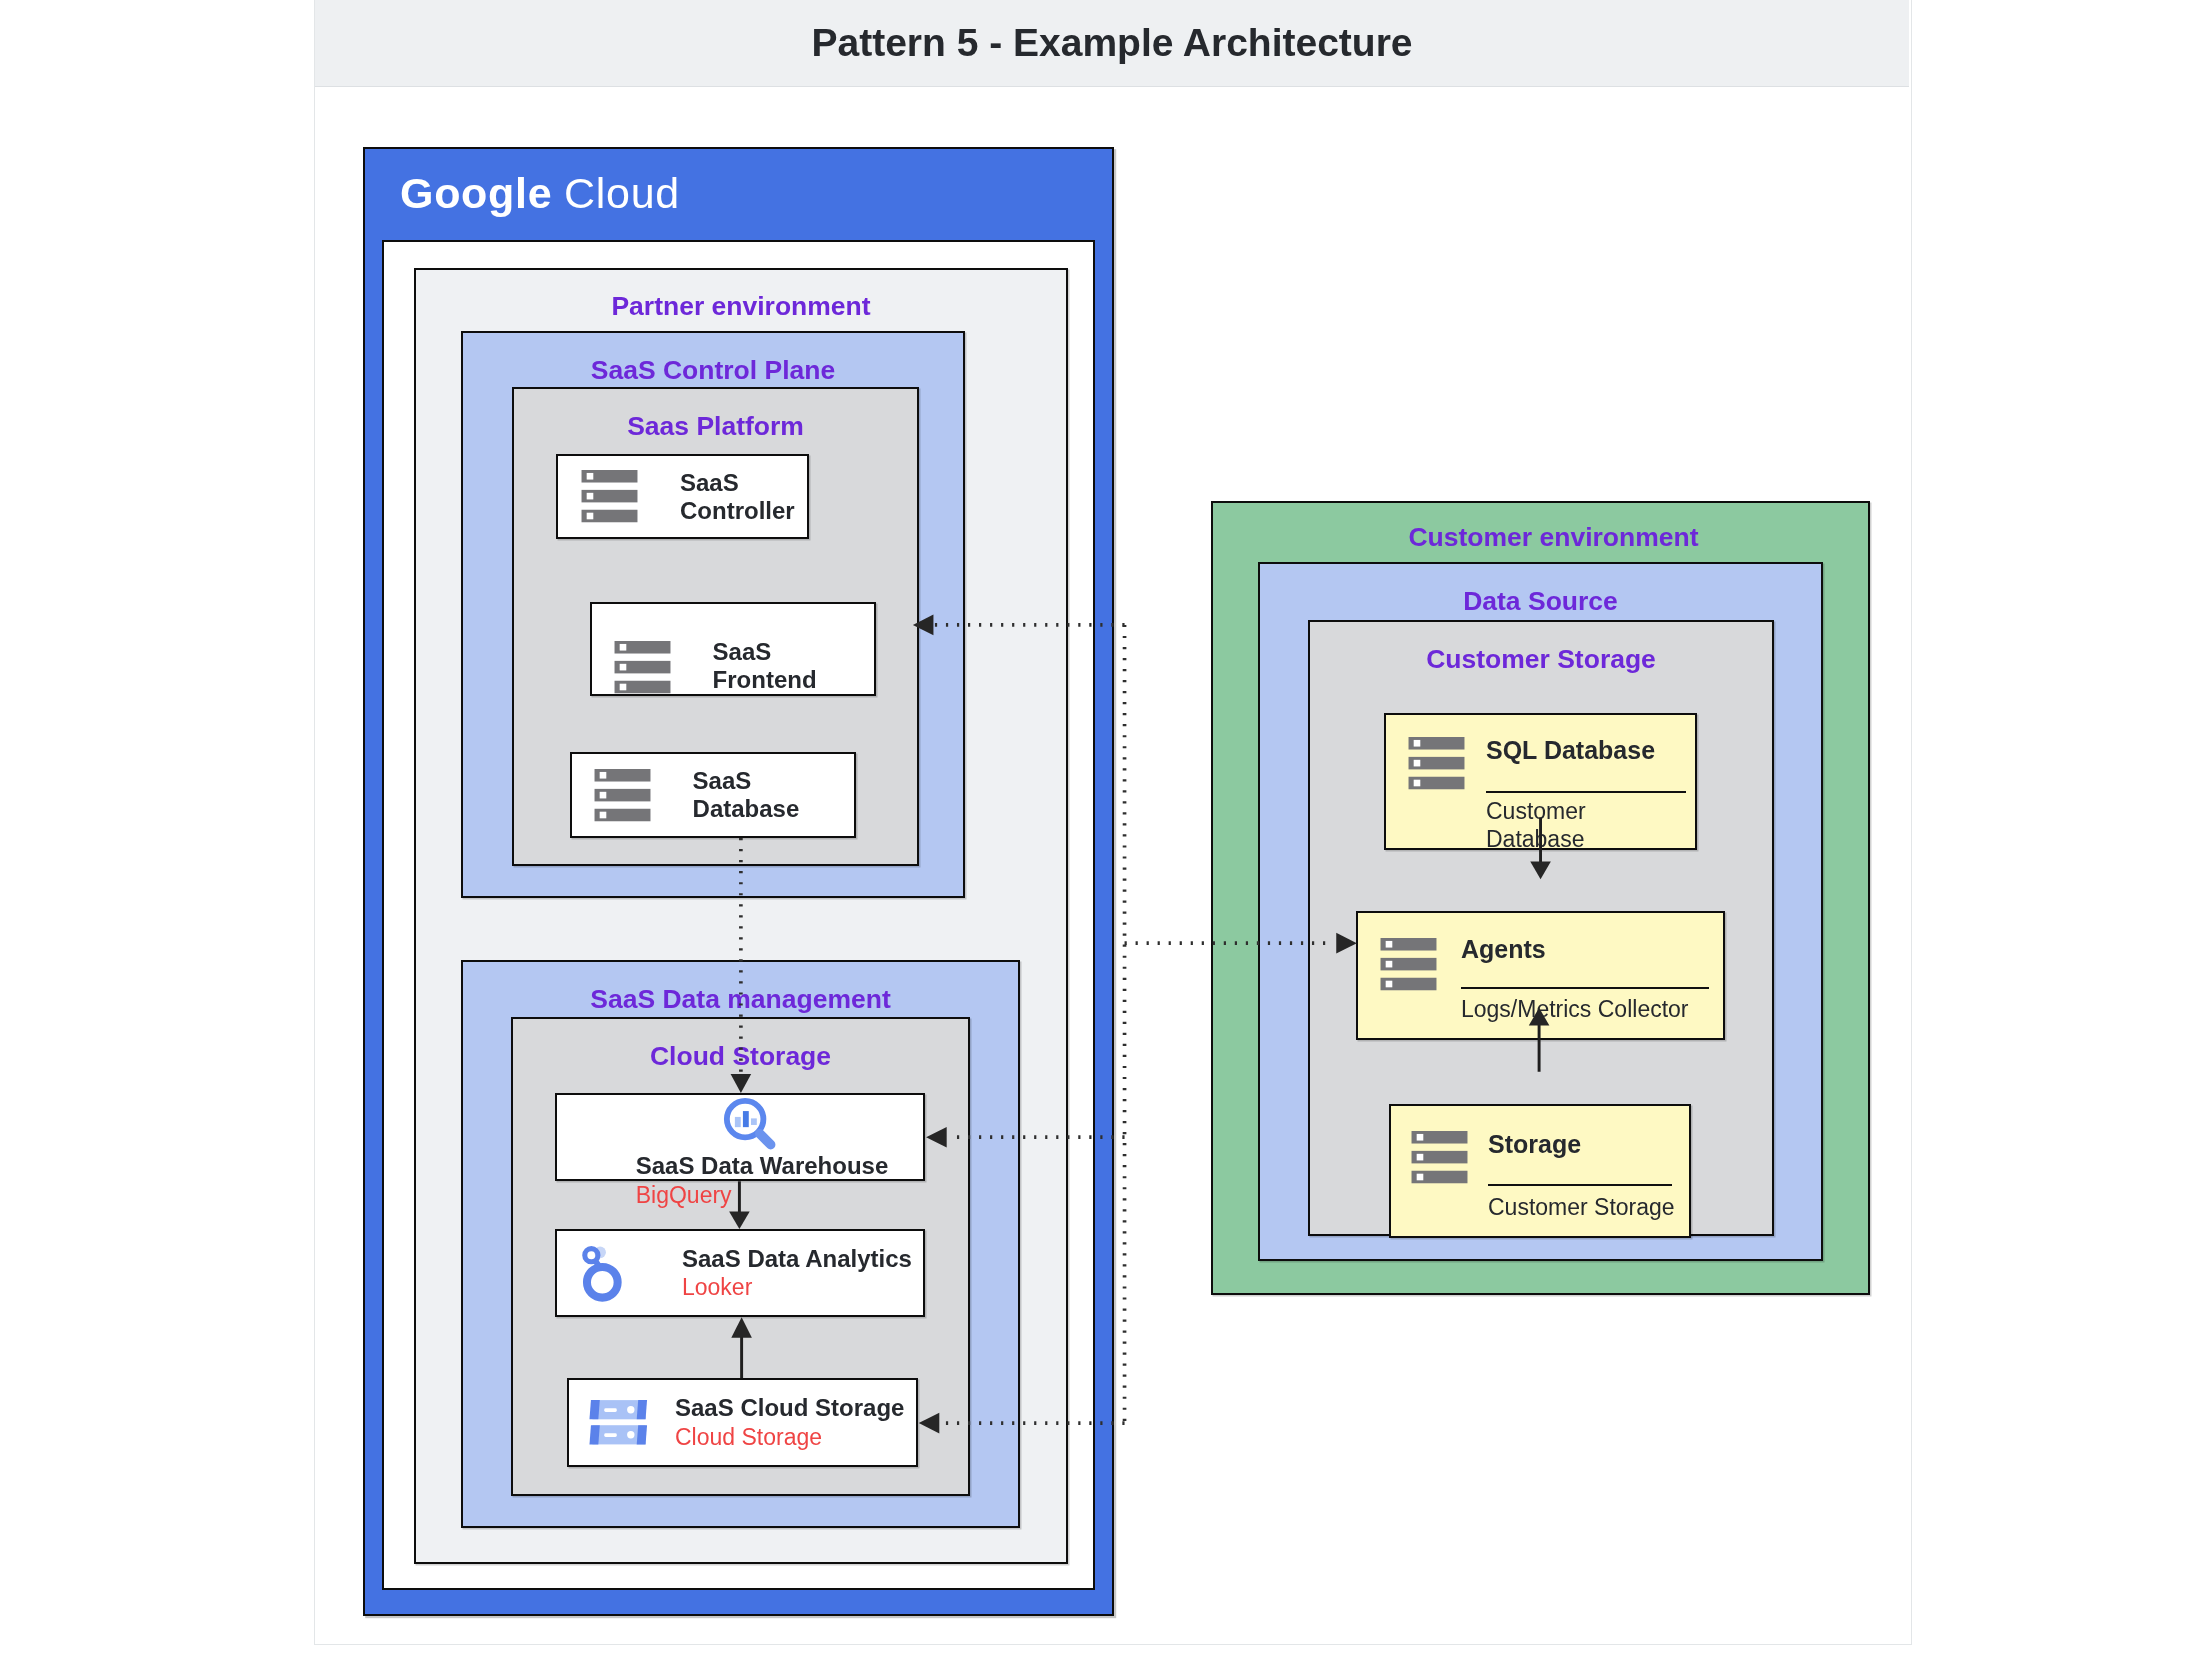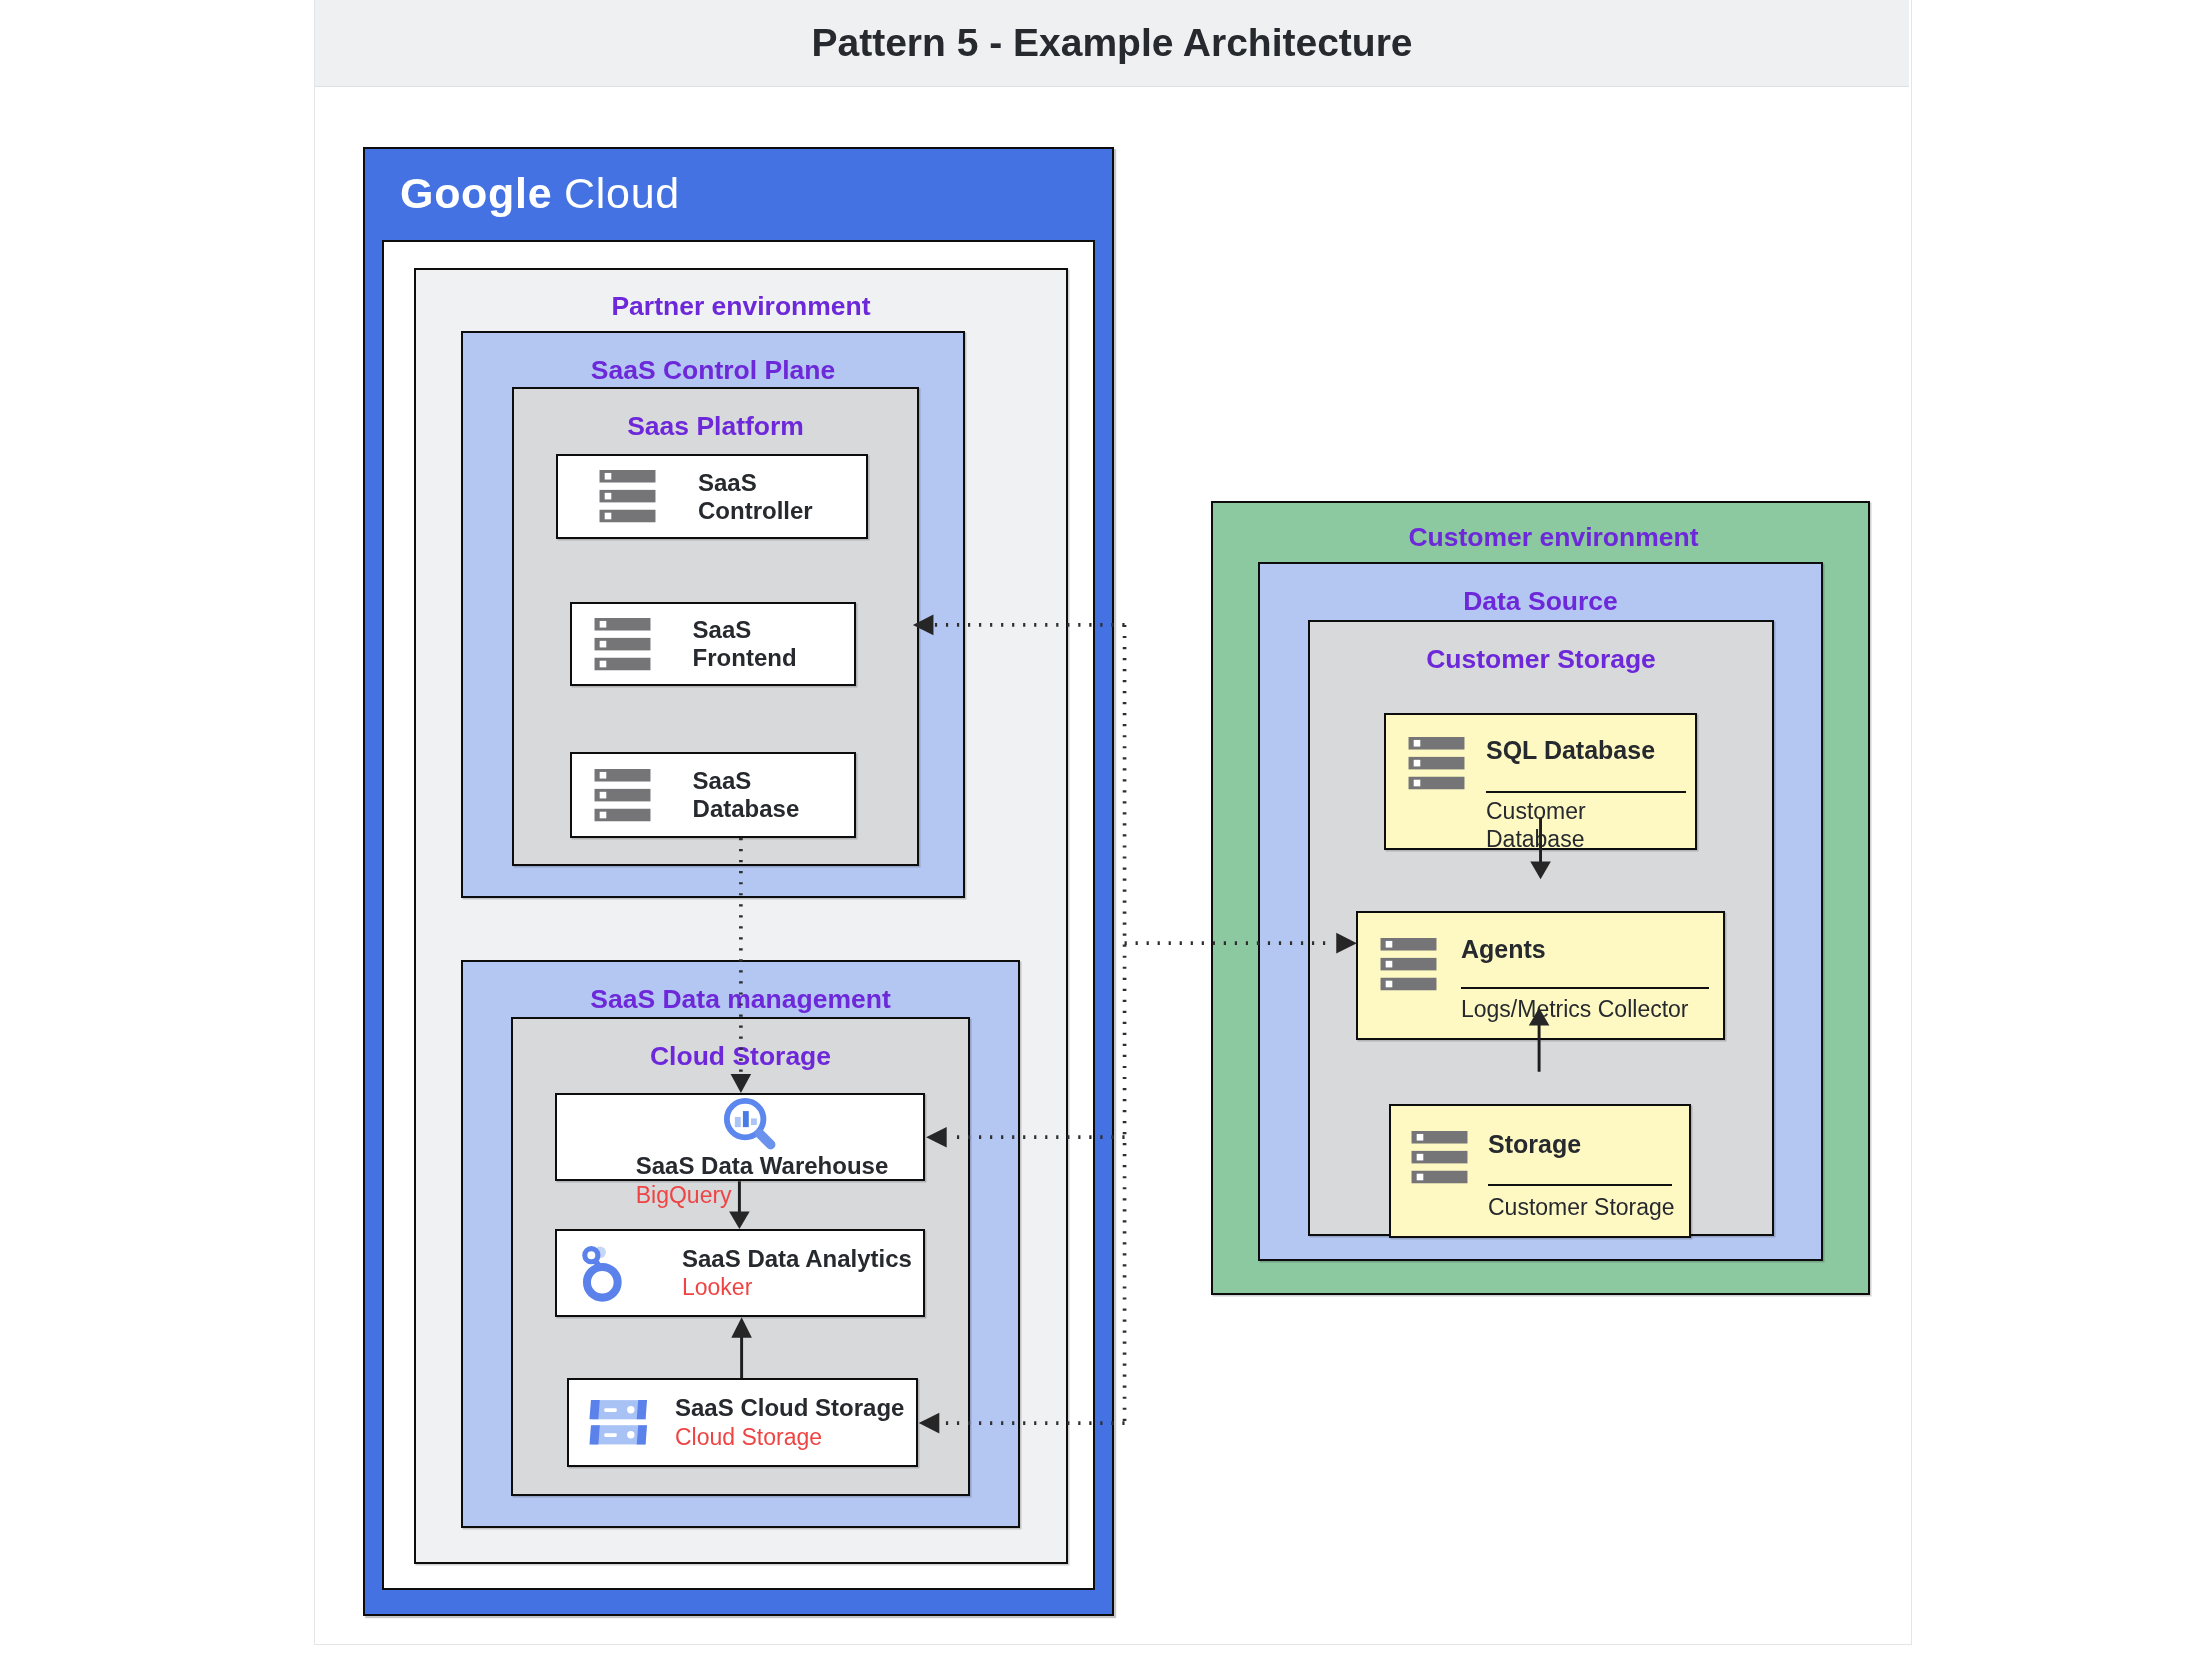--- a/index.html
+++ b/index.html
@@ -36,22 +36,22 @@
   #customer-env{left:1211px;top:501px;width:659px;height:794px;background:#8cc9a0;}
   #data-source{left:1258px;top:562px;width:565px;height:699px;background:#b4c7f2;}
   #customer-storage-panel{left:1308px;top:620px;width:466px;height:616px;background:#d8d9db;}
 
   .node{background:#ffffff;border:2.9px solid #0d0d0d;box-sizing:border-box;
     display:flex;align-items:center;box-shadow:1.5px 1.5px 0 rgba(0,0,0,.18);}
   .node .icon{flex:0 0 auto;}
   .node-label{font-size:24px;font-weight:bold;color:#26292e;}
   .node-sub{font-size:23px;font-weight:normal;color:#ef4444;margin-top:2.9px;}
 
-  #node-controller{left:556px;top:454px;width:312px;height:85px;padding-left:40px;}
-  #node-frontend{left:570px;top:602px;width:286px;height:84px;padding-left:20.6px;}
+  #node-controller{left:556px;top:454px;width:253px;height:85px;padding-left:22px;}
+  #node-frontend{left:590px;top:602px;width:286px;height:94px;padding-left:20.6px;align-items:flex-end;}
   #node-database{left:570px;top:752px;width:286px;height:86px;padding-left:20.6px;}
   #node-controller .node-label,#node-frontend .node-label,#node-database .node-label{margin-left:41px;}
 
   #node-warehouse{left:555px;top:1093px;width:370px;height:88px;padding-left:19px;flex-direction:column;}
   #node-analytics{left:555px;top:1229px;width:370px;height:88px;padding-left:19px;gap:24px;}
   #node-saas-storage{left:567px;top:1378px;width:351px;height:89px;padding-left:19px;}
   .two-line{margin-left:25px;display:flex;flex-direction:column;justify-content:center;}
   .two-line .node-sub{margin-top:1.5px;}
 
   .sub-node{background:#fef9c3;border:2.9px solid #0d0d0d;box-sizing:border-box;

